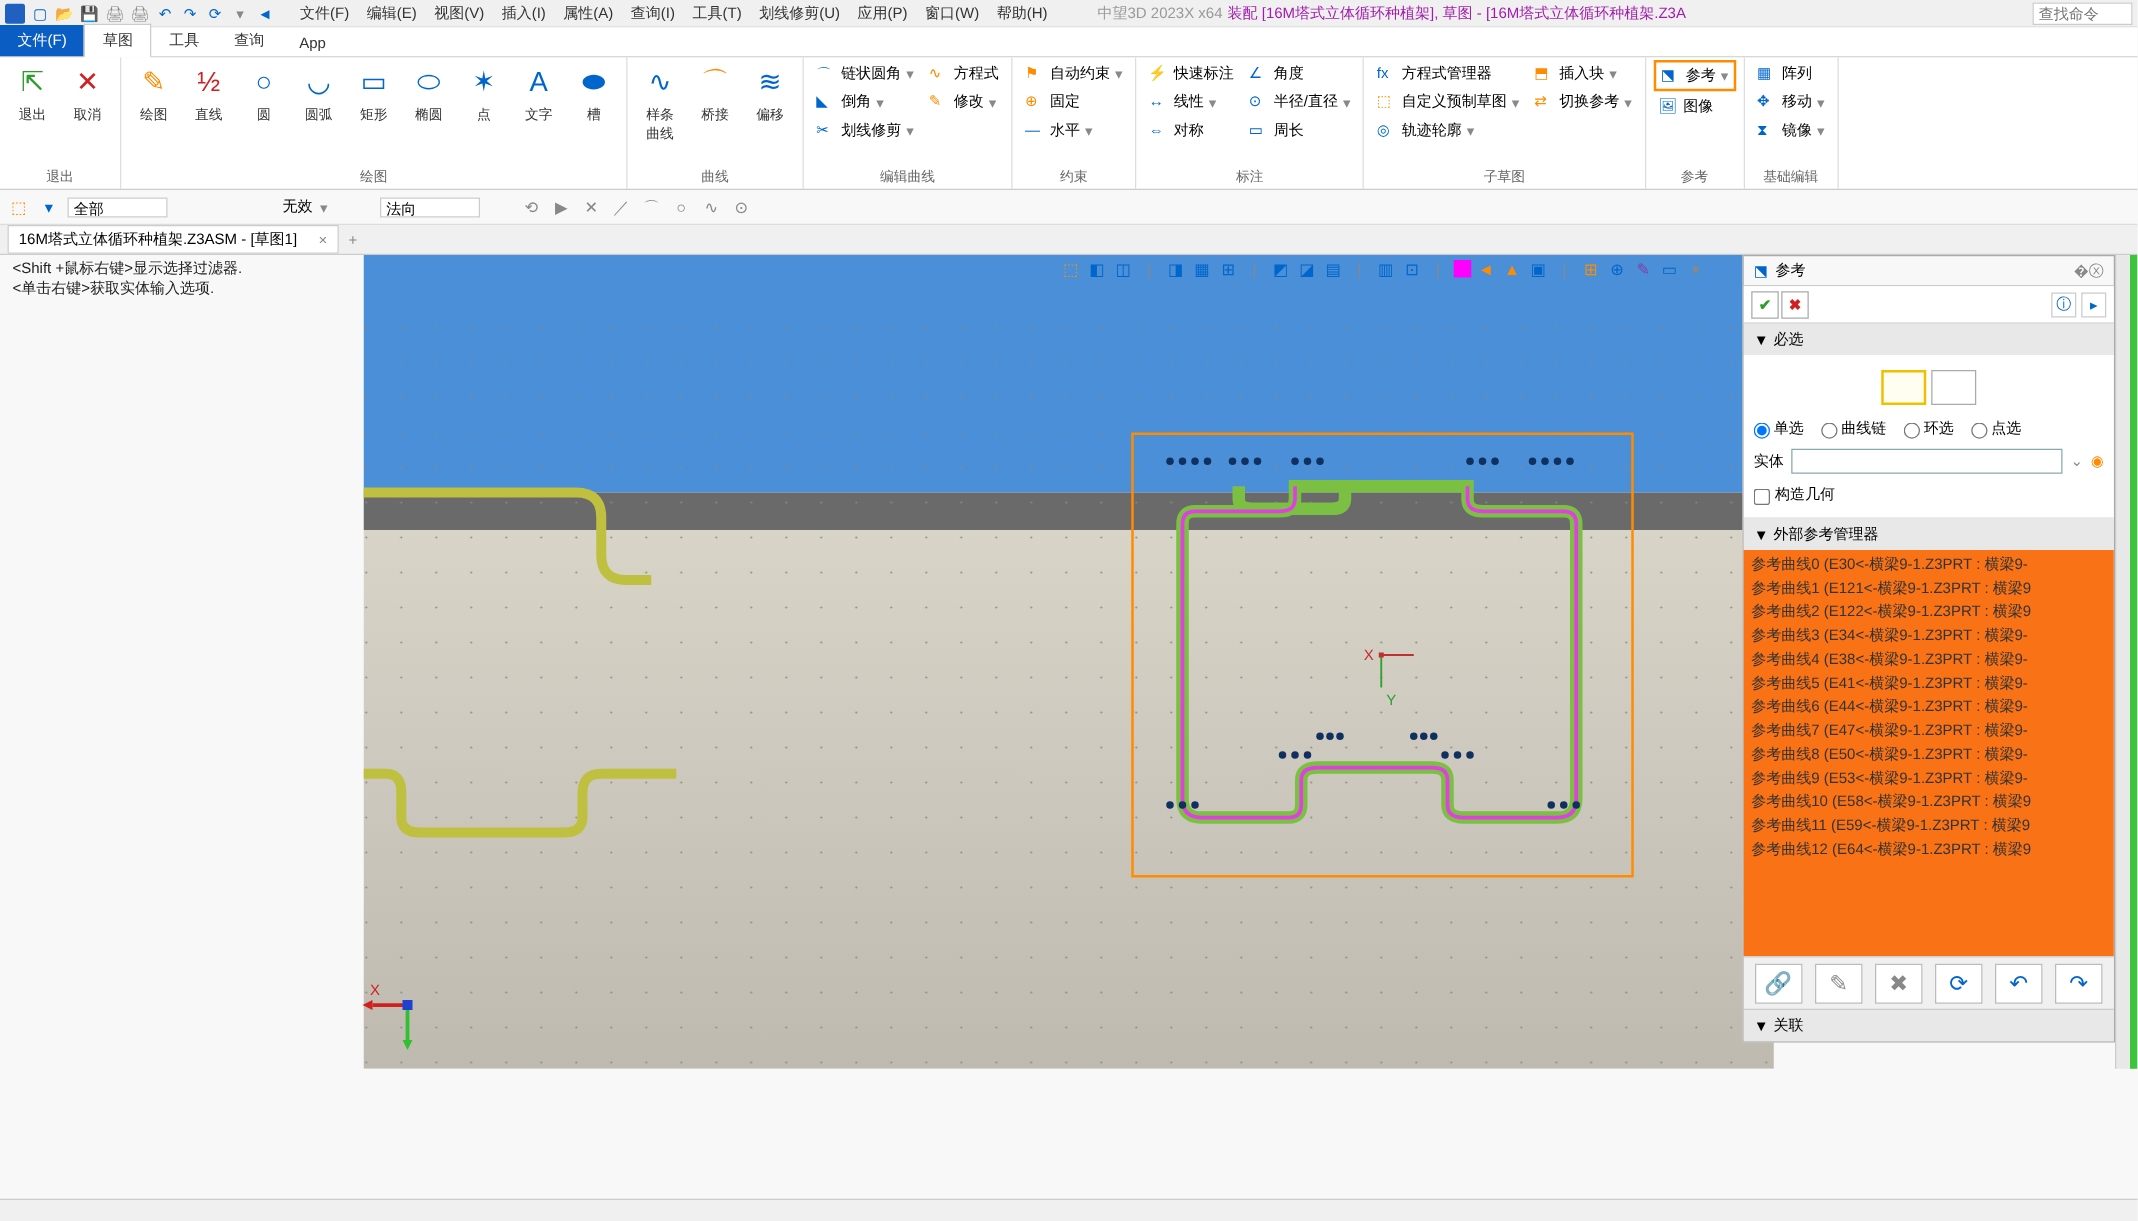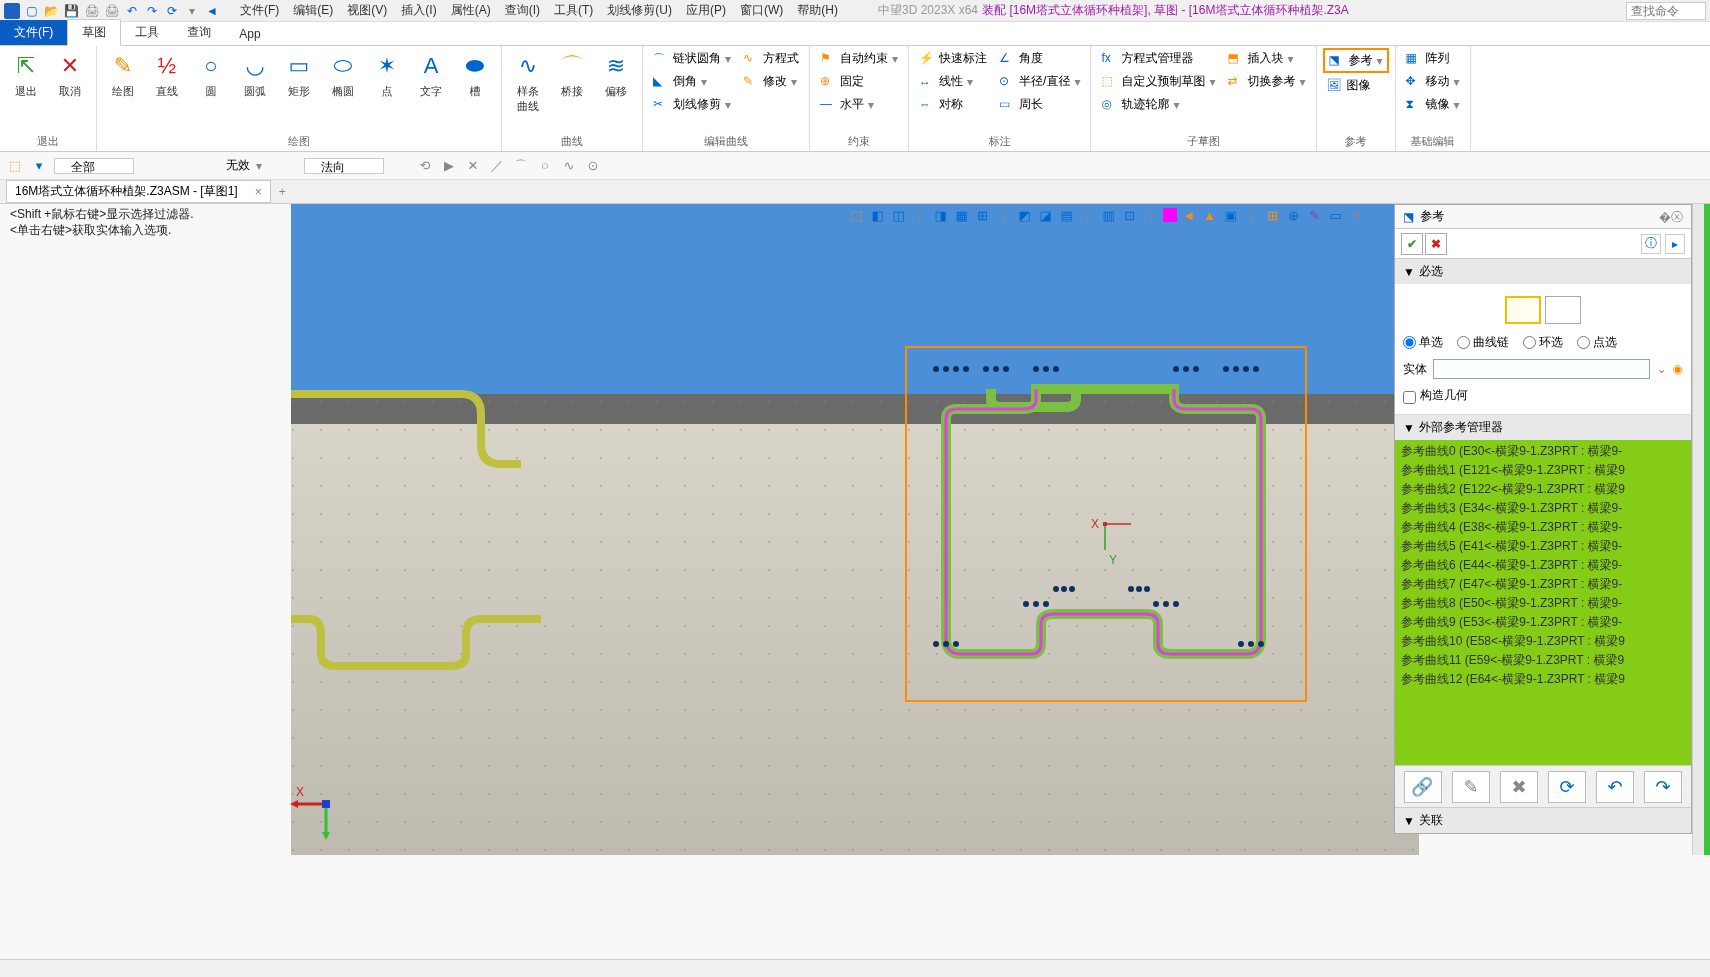--- a/index.html
+++ b/index.html
@@ -28,21 +28,21 @@
 .big-btn { display: flex; flex-direction: column; align-items: center; gap: 2px; padding: 2px 4px; width: 40px; }
 .big-btn .ic { width: 32px; height: 32px; display: flex; align-items: center; justify-content: center; font-size: 22px; }
 .big-btn .lb { font-size: 11px; color: #333; text-align: center; }
 .sm-row { display: flex; flex-direction: column; gap: 2px; }
 .sm-btn { display: flex; align-items: center; gap: 4px; padding: 2px 4px; white-space: nowrap; }
 .sm-btn .ic { width: 16px; height: 16px; }
 .highlight-btn { border: 2px solid #ff8c00; }
 
 
 .sub-toolbar { height: 28px; background: #f8f8f8; display: flex; align-items: center; gap: 6px; padding: 0 6px; border-bottom: 1px solid #ddd; }
-.sub-combo { height: 16px; border: 1px solid #ccc; background: #fff; padding: 0 18px 0 16px; min-width: 80px; }
+.sub-combo { height: 16px; border: 1px solid #ccc; background: #fff; padding: 0 18px 0 4px; min-width: 80px; }
 
 
 .doc-tabs { height: 24px; background: #f0f0f0; display: flex; align-items: center; padding: 0 6px; border-bottom: 1px solid #ccc; }
 .doc-tab { background: #fff; border: 1px solid #ccc; padding: 2px 8px; display: flex; align-items: center; gap: 17px; }
 .doc-close { color: #888; }
 
 
 .viewport-wrap { position: relative; height: 651px; }
 .vp-toolbar { position: absolute; top: 0; left: 0; right: 0; height: 22px; display: flex; align-items: center; gap: 3px; padding: 0 6px; z-index: 5; }
 .vp-ic { width: 18px; height: 18px; display: inline-flex; align-items: center; justify-content: center; font-size: 13px; }
@@ -57,25 +57,25 @@
 .ref-okcancel { height: 30px; display: flex; align-items: center; padding: 0 6px; gap: 2px; border-bottom: 1px solid #ccc; background:#fff; }
 .ok-btn { width: 22px; height: 22px; background: #fff; border: 1px solid #aaa; color: #2a9d2a; font-weight: bold; display:flex;align-items:center;justify-content:center;}
 .cancel-btn { width: 22px; height: 22px; background: #fff; border: 1px solid #aaa; color: #d02020; font-weight: bold; display:flex;align-items:center;justify-content:center;}
 .info-btn { width: 20px; height: 20px; border: 1px solid #ccc; margin-left: auto; display:flex;align-items:center;justify-content:center; color:#0066cc;}
 .ref-section { padding: 6px 8px; border-bottom: 1px solid #ddd; background:#fff;}
 .ref-sec-title { background: #e8e8e8; padding: 4px 8px; font-weight: normal; display:flex; align-items:center; gap:4px;}
 .ref-icons { display: flex; justify-content: center; gap: 4px; padding: 6px 0; }
 .ref-mode { width: 36px; height: 28px; border: 1px solid #aaa; background: #fff; }
 .ref-mode.sel { border: 2px solid #f0c000; background: #fffef0; }
 .ref-radios { display: flex; gap: 14px; padding: 4px 0; align-items:center;}
-.ref-radios label { display: flex; align-items: center; gap: 3px; }
+.ref-radios label { display: flex; align-items: flex-end; gap: 3px; }
 .ref-entity { display: flex; align-items: center; gap: 6px; padding: 4px 0; }
 .ref-entity input { flex: 1; height: 20px; border: 1px solid #8aa; background: #fff; }
 .ref-check { display: flex; align-items: flex-end; gap: 4px; padding: 4px 0; }
-.ref-list { flex: 1; overflow: auto; background: #84cc16; padding: 2px 4px; }
+.ref-list { flex: 1; overflow: auto; background: #f97316; padding: 2px 4px; }
 .ref-item { padding: 1px 2px; white-space: nowrap; font-size: 12px; color: #333; overflow:hidden; text-overflow:ellipsis;}
 .ref-footer { height: 42px; display: flex; align-items: center; justify-content: space-around; padding: 4px; border-top: 1px solid #ccc; background:#f0f0f0;}
 .ref-foot-btn { width: 38px; height: 32px; border: 1px solid #bbb; background: #fff; display:flex;align-items:center;justify-content:center; font-size:18px; color:#888;}
 
 
 .side-strip { position: absolute; top: 0; width: 18px; background: #e8e8e8; border-left: 1px solid #ccc; }
 .side-left { width: 6px; background: #3cc43c; height: 100%; position:absolute; right:0; top:0;}
 
 
 .status-bar { position: absolute; bottom: 0; left: 0; right: 0; height: 18px; background: #f0f0f0; border-top: 1px solid #ccc; }

